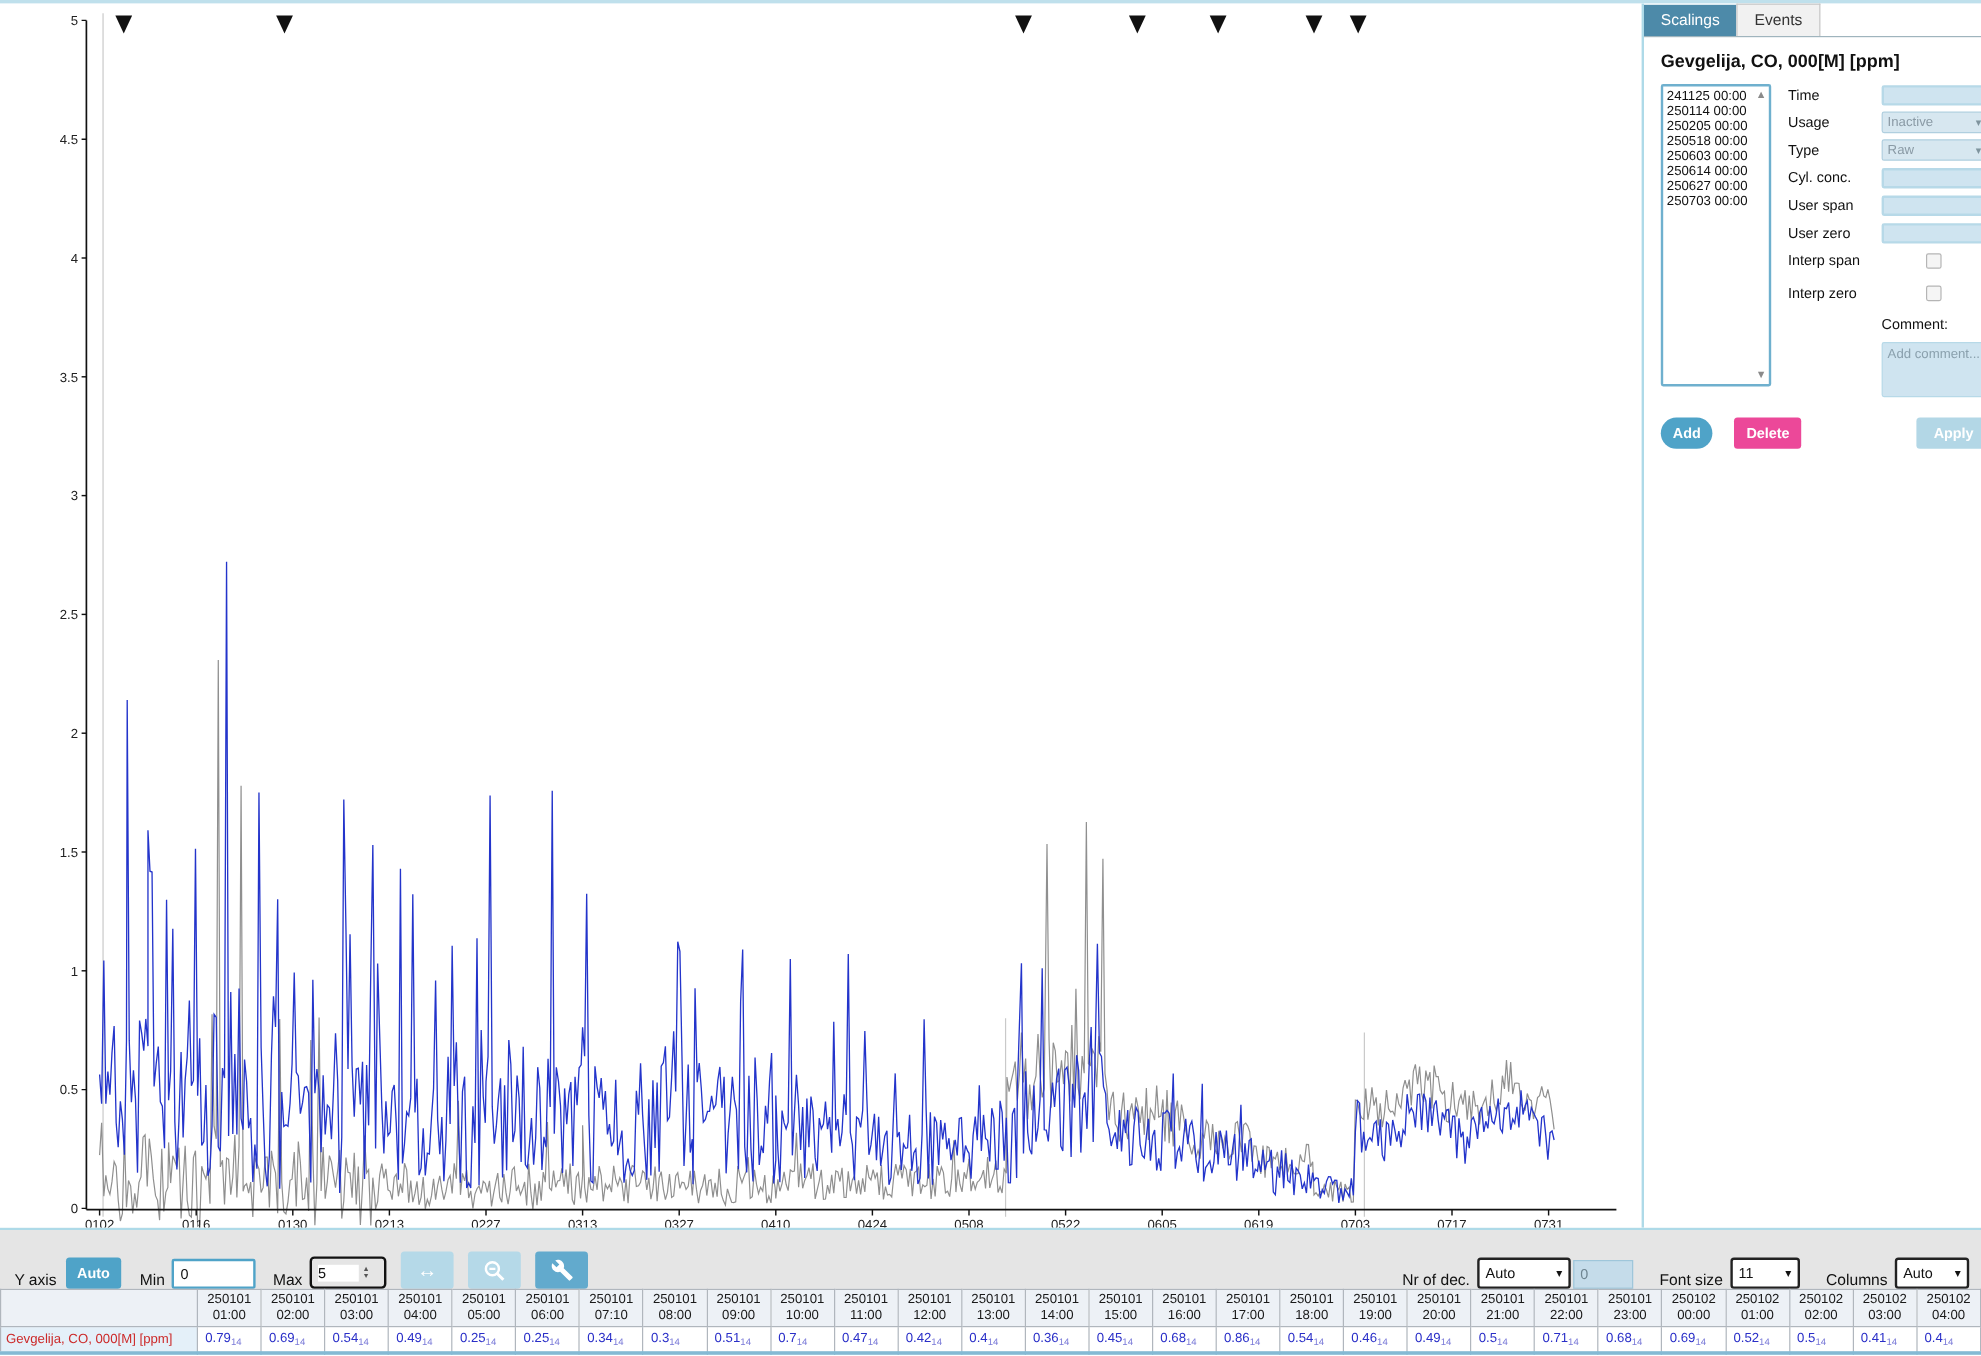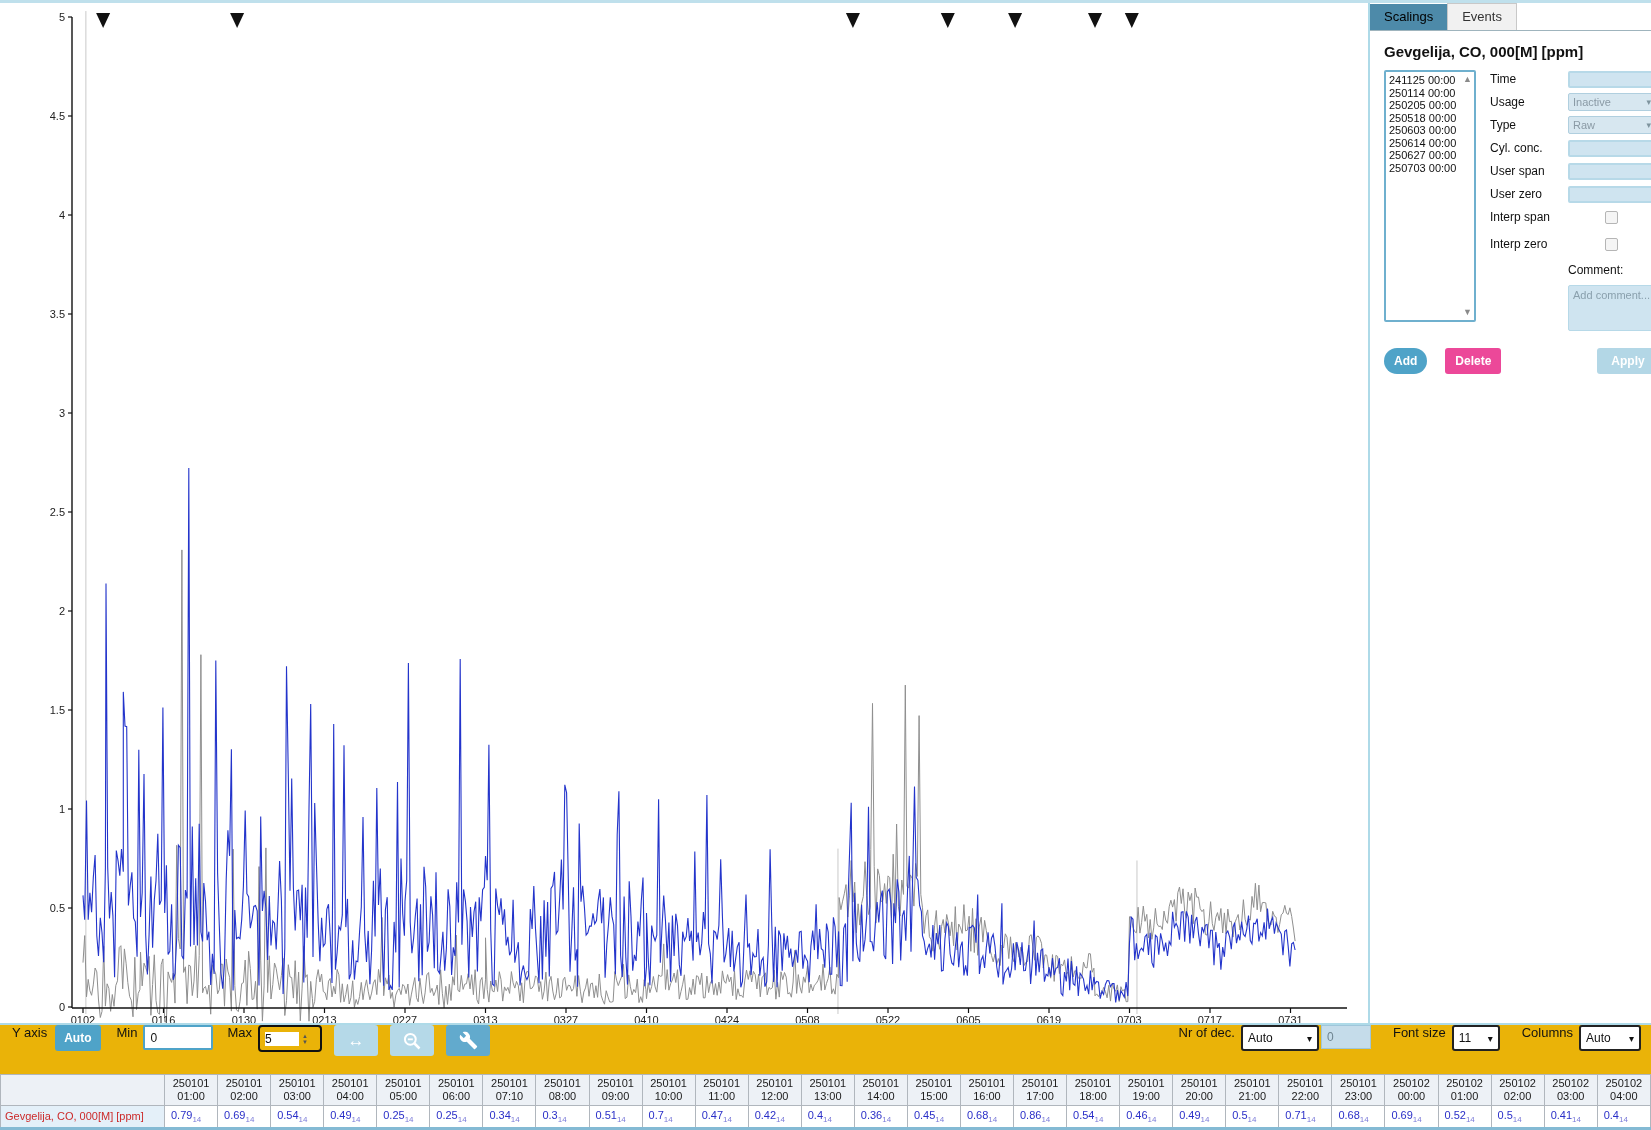--- a/index.html
+++ b/index.html
@@ -5,21 +5,21 @@
   * { box-sizing: border-box; margin: 0; padding: 0; }
   body { font-family: "Liberation Sans", sans-serif; background: #fff; width: 1651px; height: 1130px; overflow: hidden; }
   .app { width: 1651px; height: 1130px; border-top: 3px solid #bfe0ec; display: flex; flex-direction: column; }
   .top-row { display: flex; height: 1020px; }
   .chart-panel { width: 1370px; height: 1020px; position: relative; border-right: 2px solid #aedae8; background: #fff; }
   .right-panel { flex: 1; background: #fff; position: relative; }
 
   
   .tabbar { display: flex; border-bottom: 1px solid #9fb4bd; height: 28px; align-items: flex-end; }
   .tab { padding: 5px 14px 6px 14px; font-size: 13px; cursor: pointer; }
-  .tab.active { background: #4d8aa9; color: #000000; }
+  .tab.active { background: #4d8aa9; color: #ffffff; }
   .tab.inactive { background: #f1f1f1; color: #333; border: 1px solid #c8c8c8; border-bottom: none; }
   .panel-title { font-size: 15px; font-weight: bold; color: #111; padding: 12px 0 10px 14px; }
   .panel-body { display: flex; padding: 0 10px 0 14px; }
   .listbox { width: 92px; height: 252px; border: 2px solid #6fb0ce; border-radius: 2px; position: relative; font-size: 11px; padding: 2px 0 0 3px; overflow: hidden; background:#fff; }
   .listbox .item { line-height: 12.5px; color: #111; white-space: nowrap; cursor: default; }
   .lb-arrow { position: absolute; right: 2px; font-size: 9px; color: #8a8a8a; cursor: pointer; line-height: 9px; }
   .lb-up { top: 3px; } .lb-down { bottom: 3px; }
   .form-col { margin-left: 14px; width: 172px; font-size: 12px; color: #111; }
   .frow { display: flex; align-items: center; margin-bottom: 5px; height: 18px; }
   .frow label { width: 78px; flex: none; }
@@ -31,21 +31,21 @@
   .comment-label { margin: 10px 0 8px 78px; }
   .comment-area { margin-left: 78px; width: 155px; height: 46px; background: #cfe4f0; border: 1px solid #b7d9e8; border-radius: 2px; font-size: 11px; padding: 3px 4px; color: #333; resize: none; font-family: "Liberation Sans", sans-serif; }
   .comment-area::placeholder { color: #8aa0ad; }
   .btn-row { display: flex; padding: 14px 10px 0 14px; align-items: center; }
   .pbtn { border: none; border-radius: 3px; color: #fff; font-weight: bold; font-size: 12px; padding: 6px 10px; cursor: pointer; font-family: "Liberation Sans", sans-serif; }
   .pbtn.add { background: #4fa3c8; border-radius: 13px; }
   .pbtn.delete { background: #ec4899; margin-left: 18px; }
   .pbtn.apply { background: #b3d7e6; margin-left: 96px; padding: 6px 14px; }
 
   
-  .toolbar { height: 51px; border-top: 2px solid #aedae8; display: flex; align-items: flex-start; font-size: 13px; color: #111; padding: 0 6px; background: #eab308; }
+  .toolbar { height: 51px; border-top: 2px solid #aedae8; display: flex; align-items: flex-end; font-size: 13px; color: #111; padding: 0 6px; background: #e5e5e5; }
   .tb-label { margin: 0 6px; }
   .btn-auto { background: #4fa3c8; color: #fff; font-weight: bold; font-size: 12px; border: none; border-radius: 3px; padding: 6px 9px; margin-left: 2px; cursor: pointer; font-family: "Liberation Sans", sans-serif; }
   .min-input { width: 70px; height: 25px; border: 2px solid #4fa3c8; border-radius: 2px; font-size: 12px; padding: 0 5px; color: #111; }
   .max-box { display: inline-flex; align-items: center; border: 2px solid #111; border-radius: 4px; height: 27px; width: 64px; padding: 0 3px 0 5px; }
   .max-box input { border: none; outline: none; width: 34px; font-size: 12px; color: #111; font-family: "Liberation Sans", sans-serif; }
   .spinner { display: flex; flex-direction: column; font-size: 6px; color: #555; line-height: 6px; margin-left: 3px; cursor: pointer; }
   .sqbtn { width: 44px; height: 31px; border: none; border-radius: 3px; margin-left: 12px; color: #fff; display: inline-flex; align-items: center; justify-content: center; cursor: pointer; }
   .sqbtn.light { background: #b5d9e8; }
   .sqbtn.dark { background: #62aacd; }
   .arrow-glyph { font-size: 17px; font-weight: bold; color: #fff; }
@@ -243,21 +243,21 @@
       </svg>
     </button>
     <span class="tb-spacer"></span>
     <span class="tb-label">Nr of dec.</span>
     <span class="tb-select" style="width:78px">
       <span>Auto</span>
         <span class="chev">▾</span>
     </span>
     <input class="dec-extra" disabled="" value="0" style="">
     <span class="tb-label" style="margin-left:22px">Font size</span>
-    <span class="tb-select" style="width:48px">
+    <span class="tb-select" style="width:58px">
       <span>11</span>
         <span class="chev">▾</span>
     </span>
     <span class="tb-label" style="margin-left:22px">Columns</span>
     <span class="tb-select" style="width:62px;margin-right:4px">
       <span>Auto</span>
         <span class="chev">▾</span>
     </span>
   </div>
 

